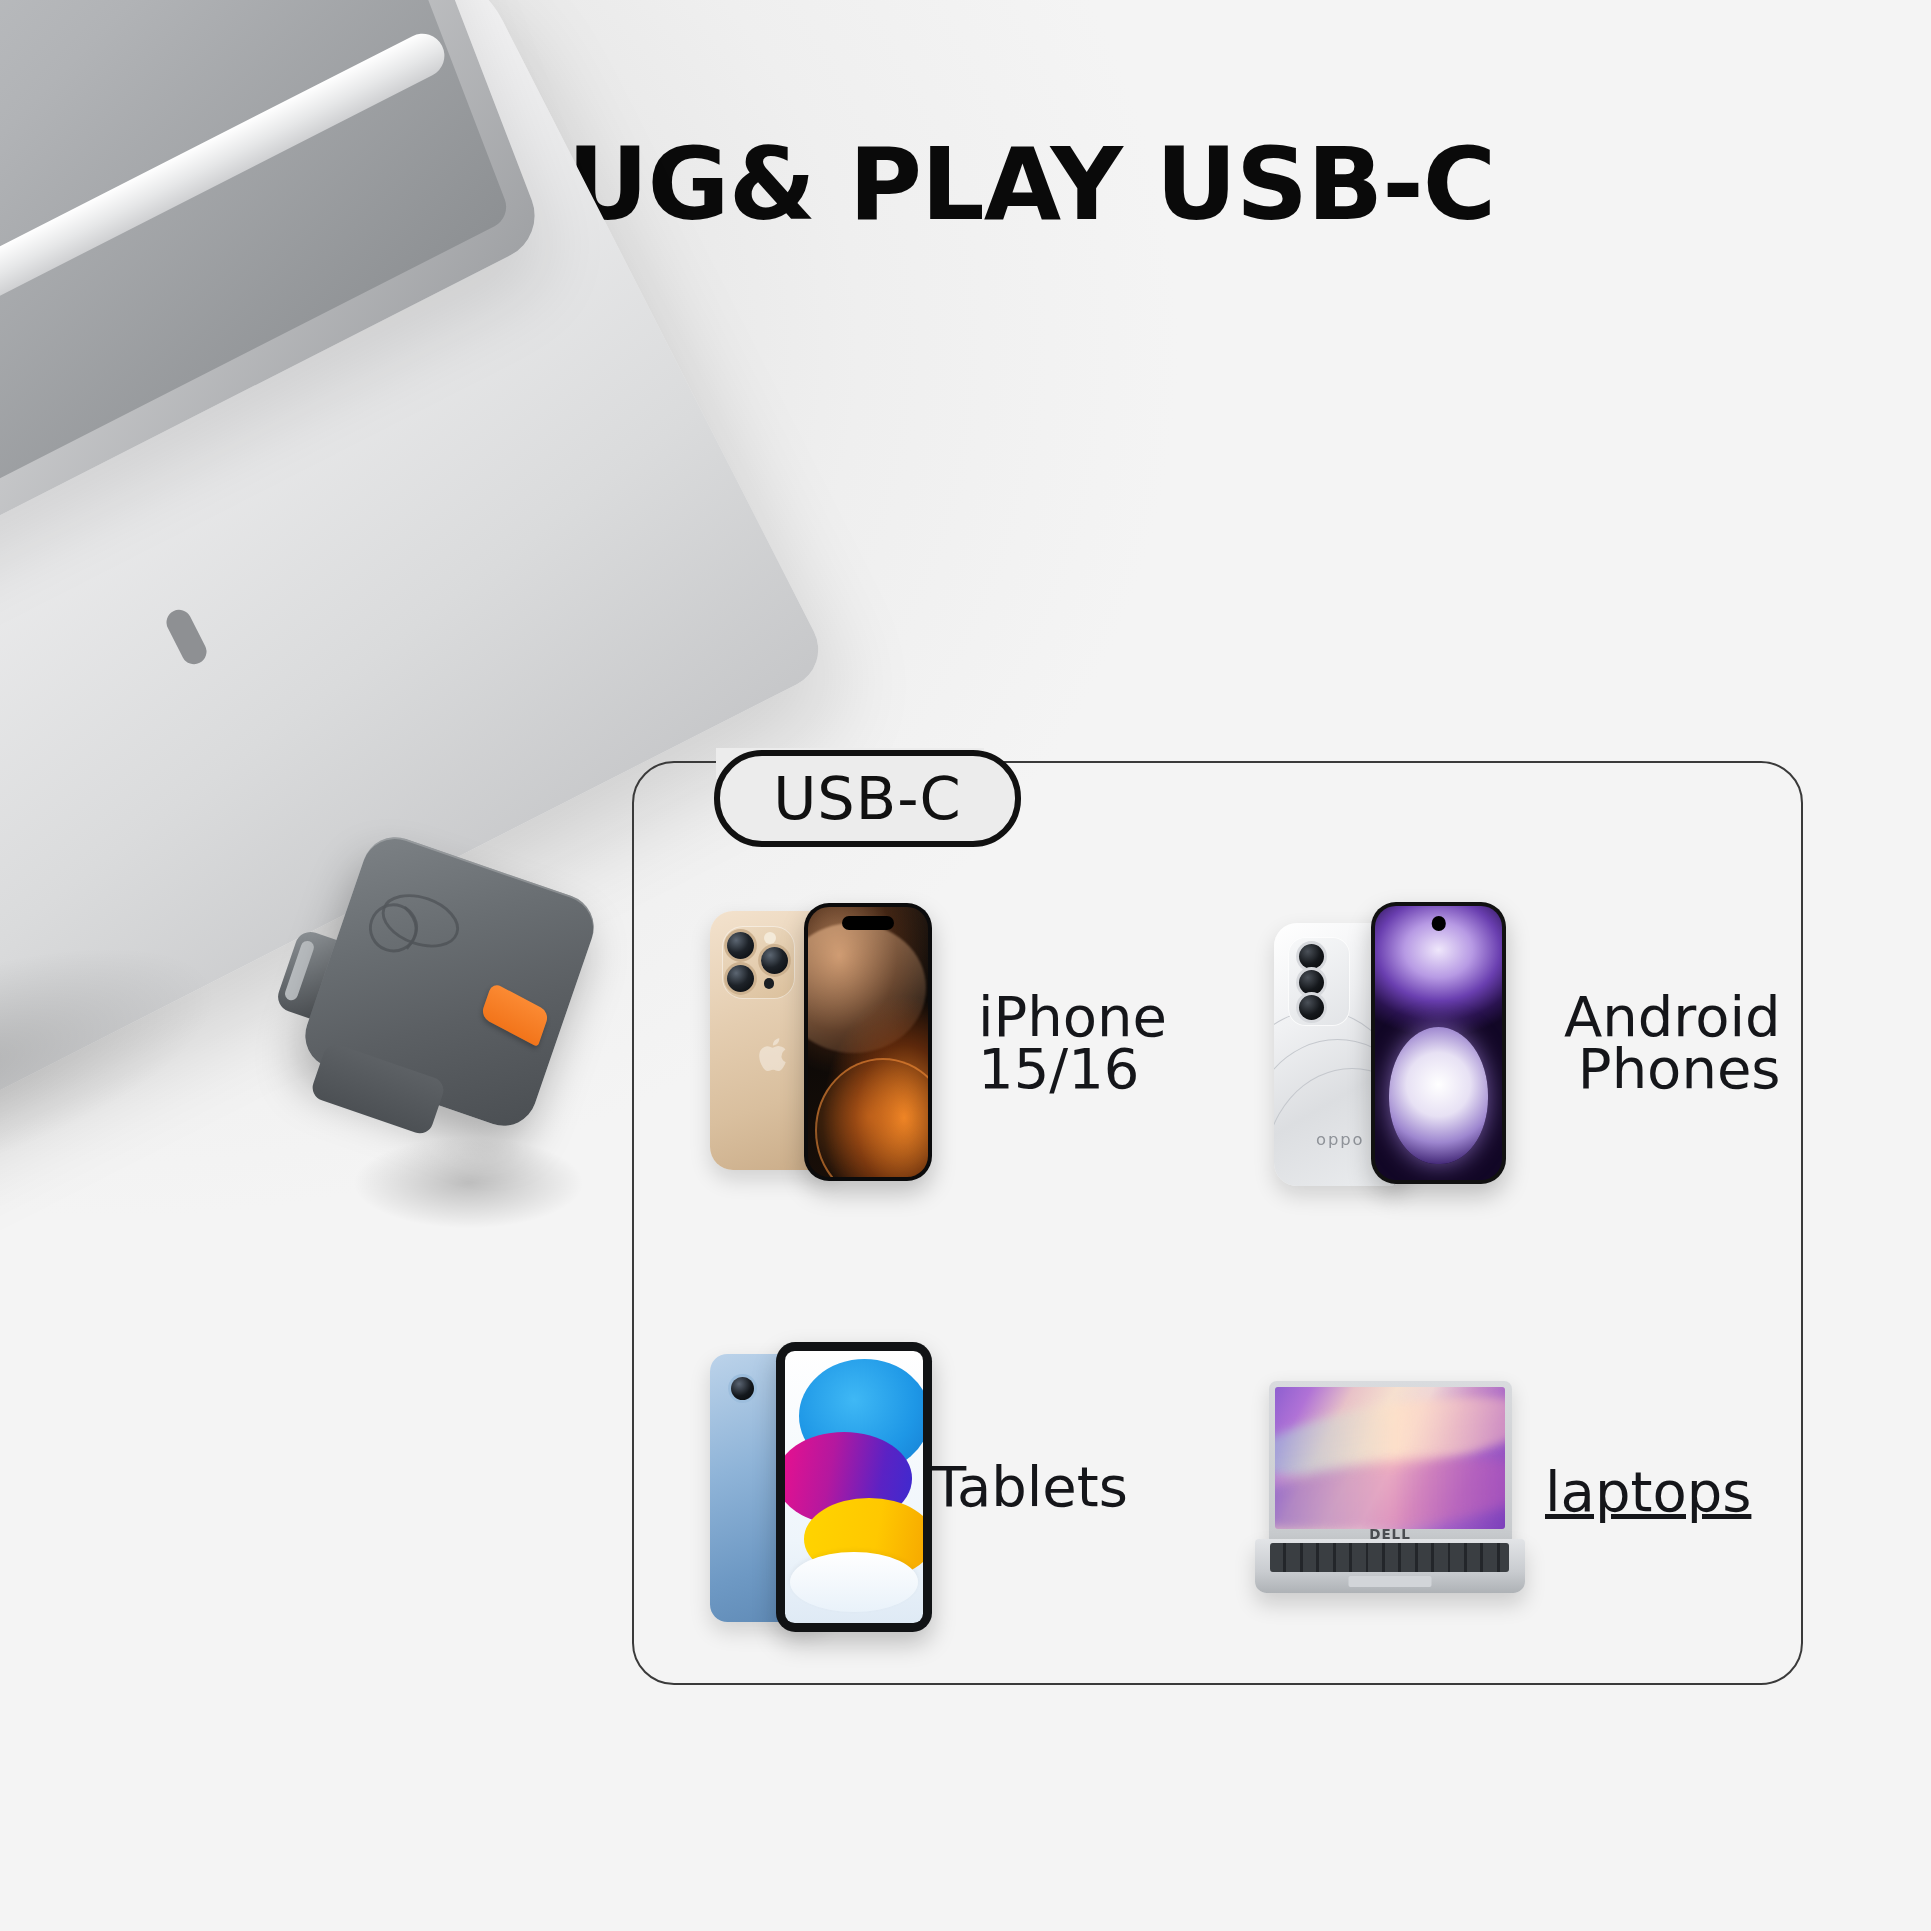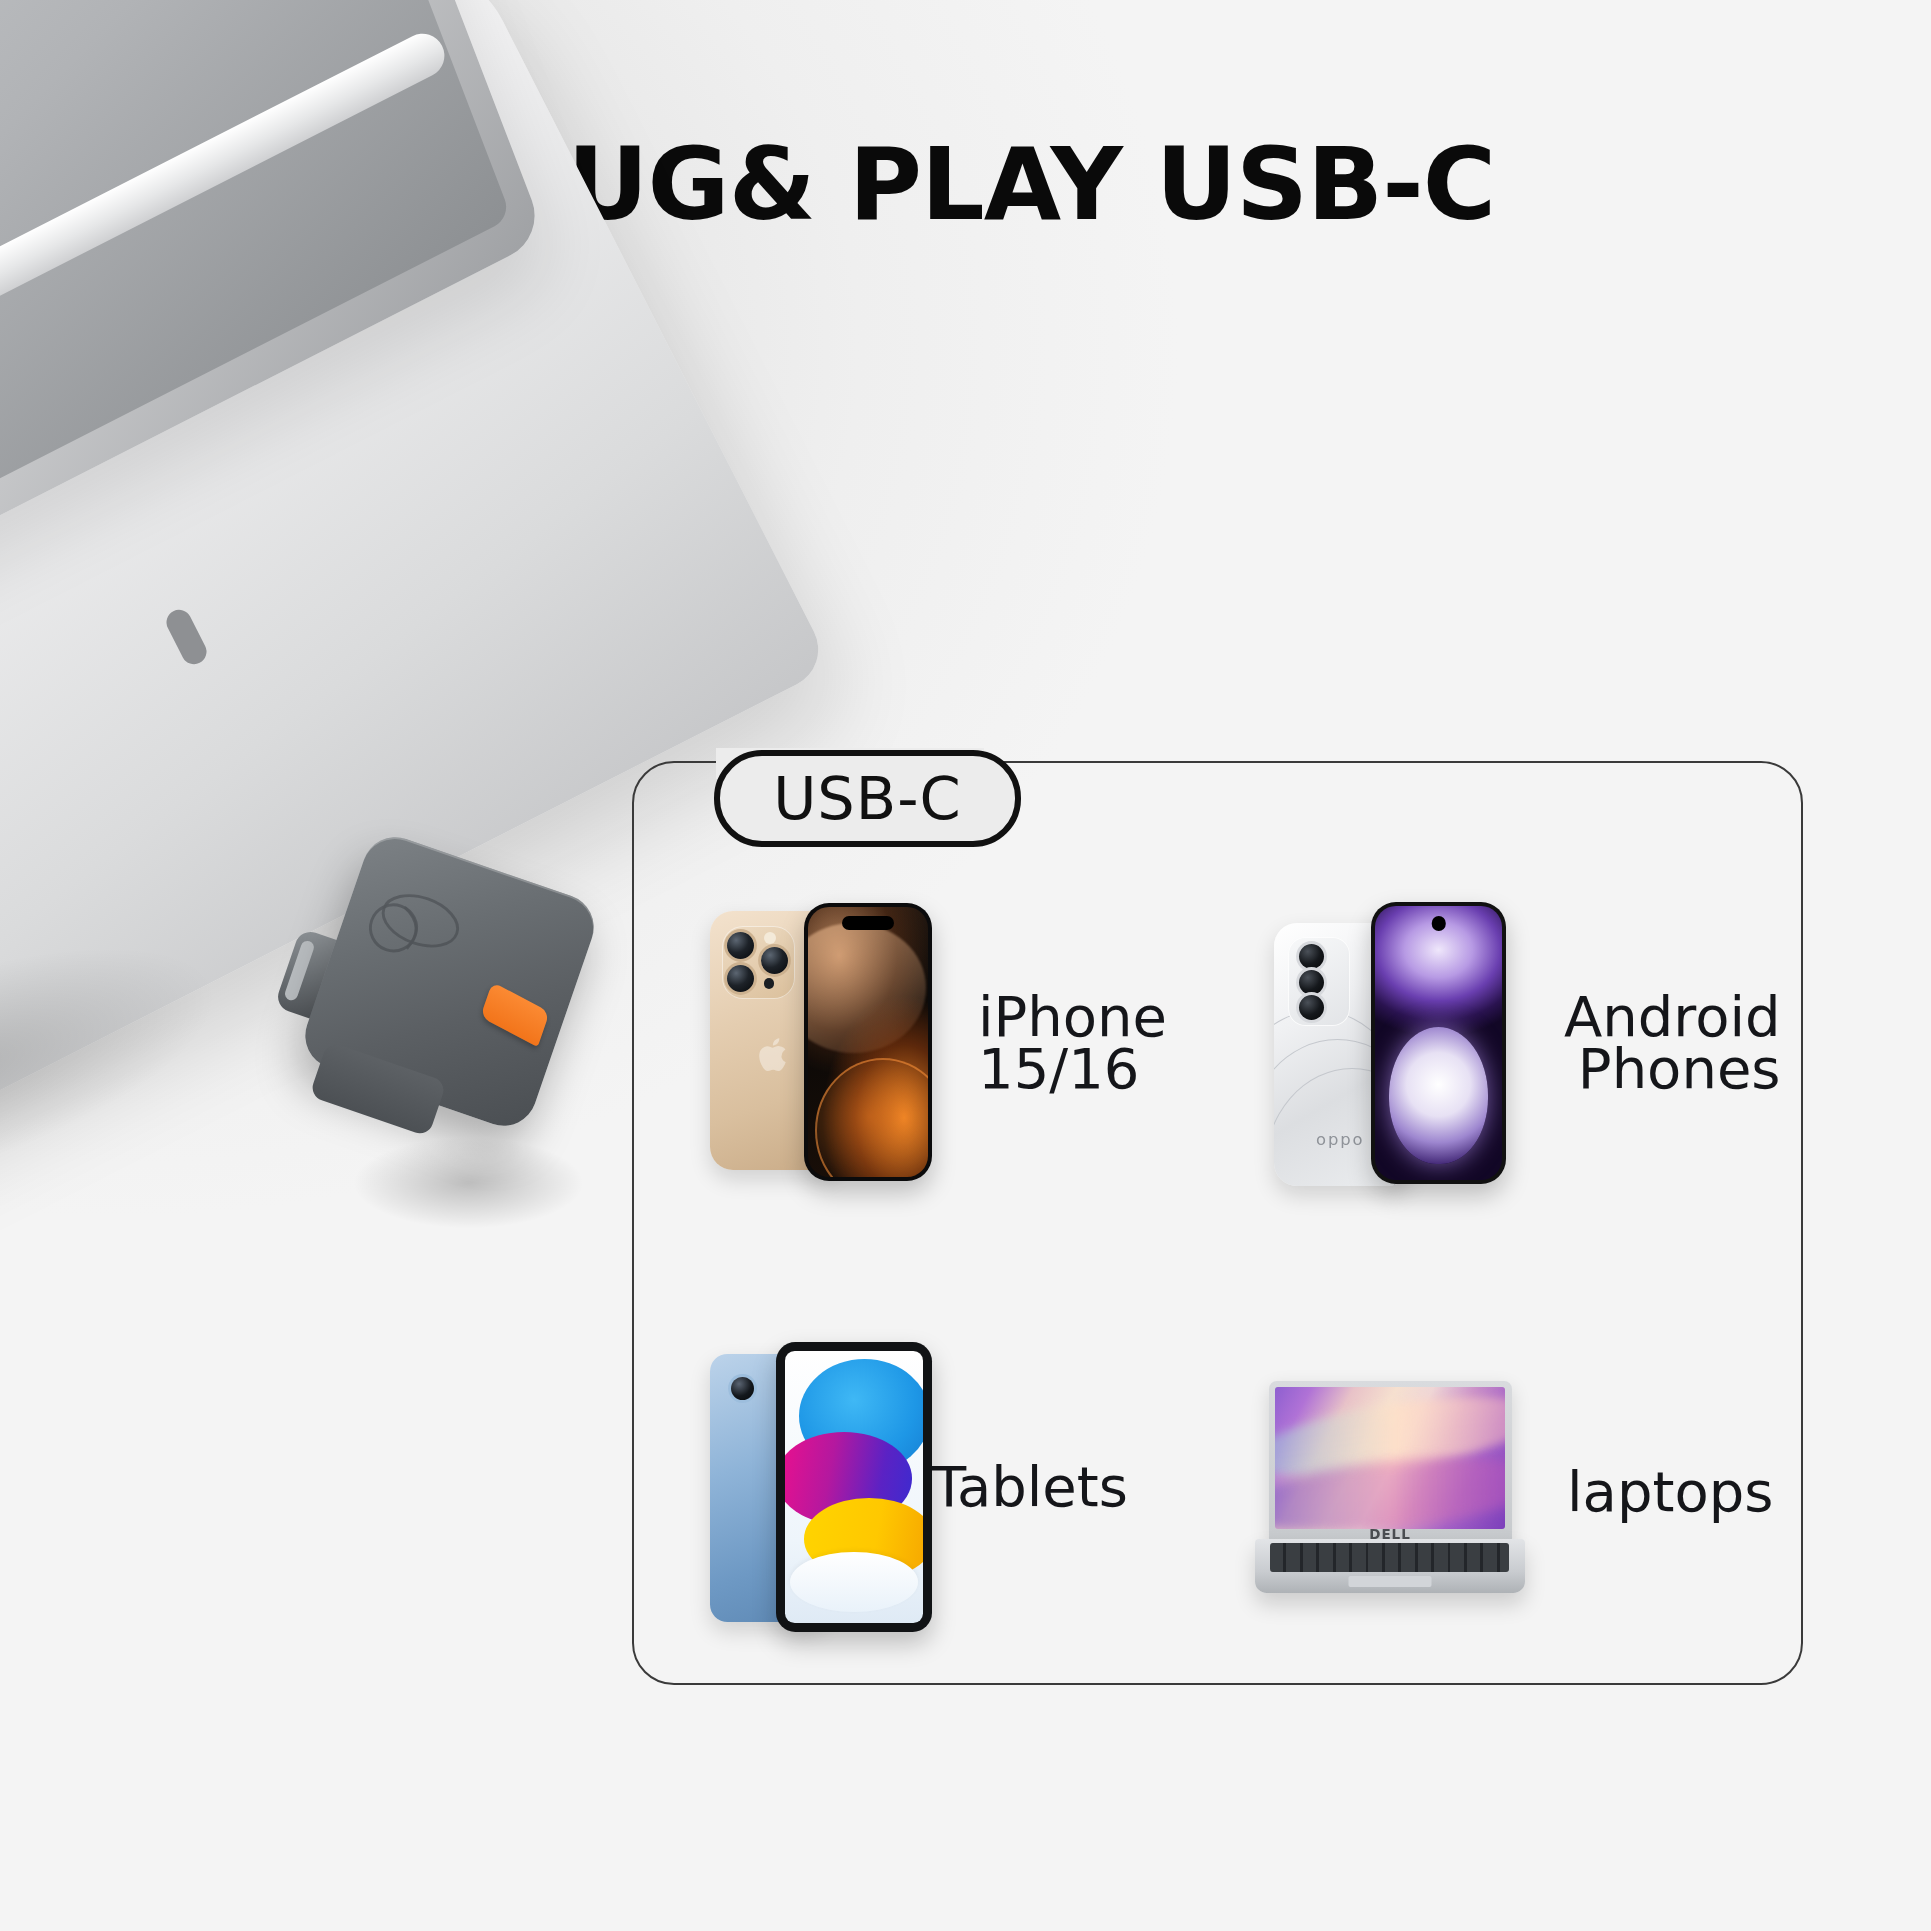--- a/index.html
+++ b/index.html
@@ -426,17 +426,17 @@
         <div class="lt-lid">
           <div class="lt-screen"></div>
           <div class="lt-brand">DELL</div>
         </div>
         <div class="lt-base">
           <div class="lt-kb"></div>
           <div class="lt-tp"></div>
         </div>
       </div>
     </div>
-    <div class="label" style="margin-left:42px;">laptops</div>
+    <div class="label" style="margin-left:20px;text-decoration:underline;">laptops</div>
   </div>
 
 </div>
 
 
 </body></html>

